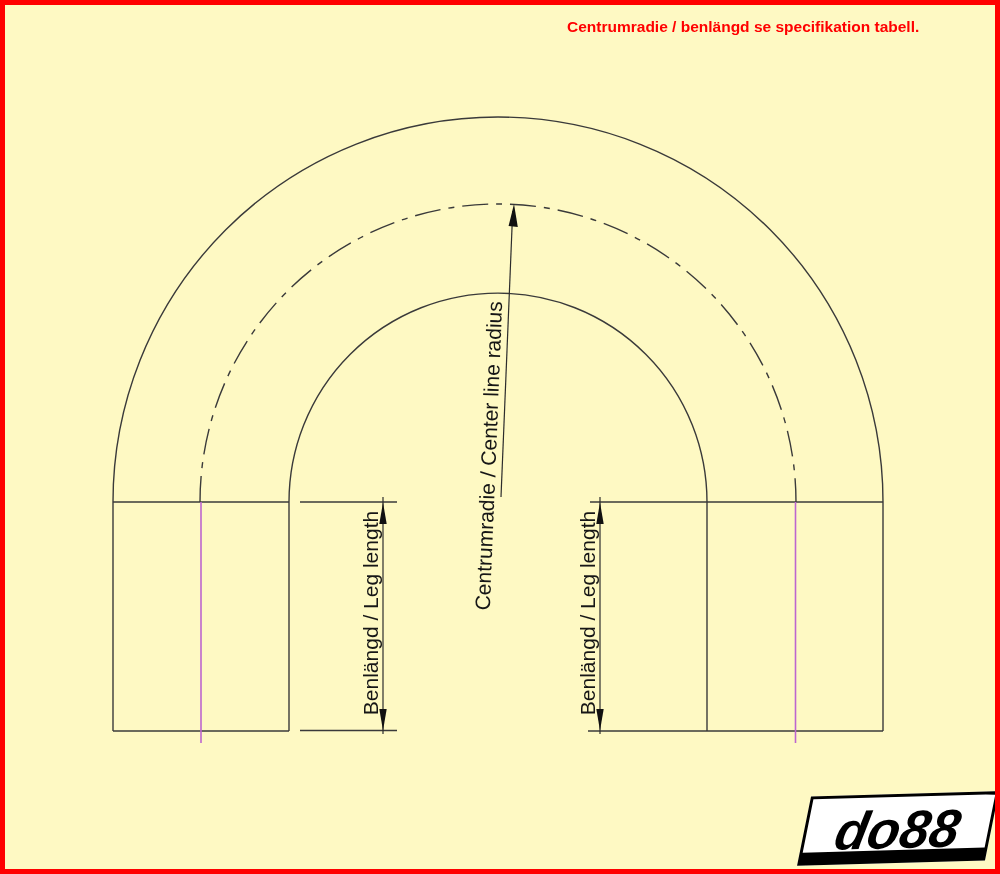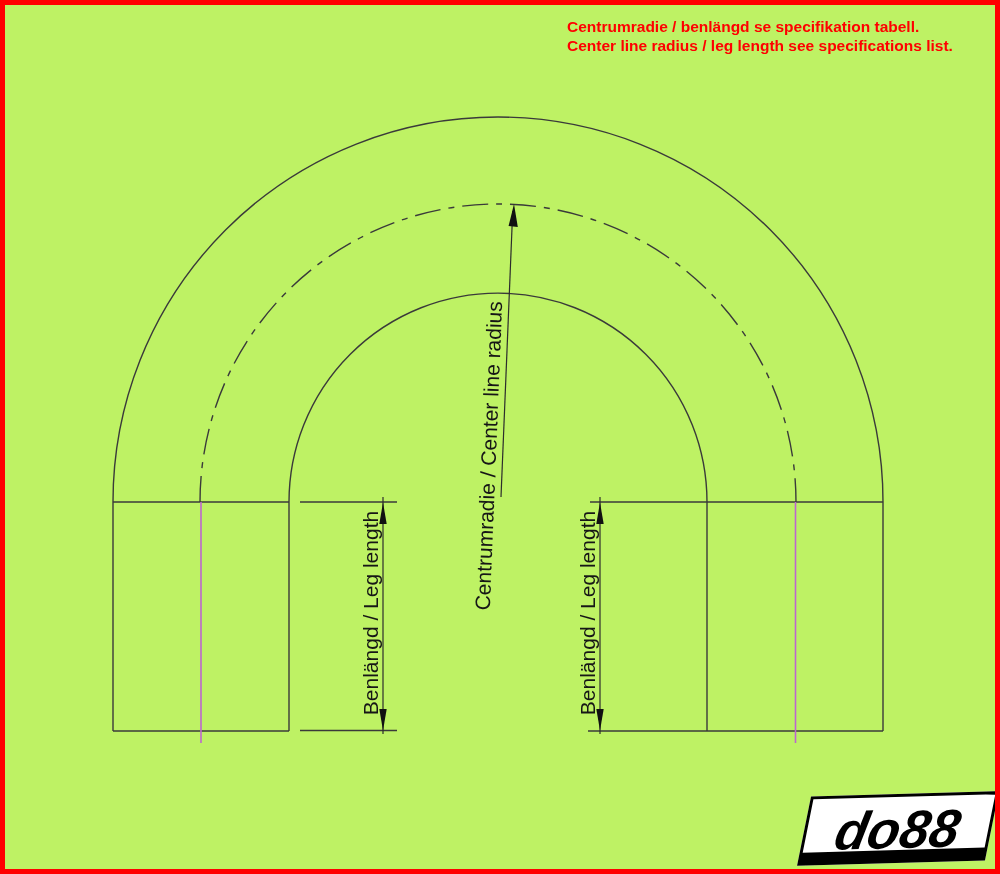--- a/index.html
+++ b/index.html
@@ -1,18 +1,18 @@
 <!DOCTYPE html>
 <html><head>
 <meta charset="utf-8">
 <style>
   html,body{margin:0;padding:0;background:#ffffff;}
   .page{
     position:relative;width:1000px;height:874px;box-sizing:border-box;
-    border:5px solid #ff0000;background:#bef264;overflow:hidden;
+    border:5px solid #ff0000;background:#fef9c3;overflow:hidden;
     font-family:"Liberation Sans",sans-serif;
   }
   .notice{
     position:absolute;left:562px;top:13px;
     color:#ff0000;font-weight:bold;font-size:15.5px;line-height:18.5px;
     white-space:nowrap;
   }
   .drawing{position:absolute;left:0;top:0;}
   .dlabel{
     font-family:"Liberation Sans",sans-serif;
@@ -31,21 +31,20 @@
     letter-spacing:0;color:#000000;margin-bottom:-6px;
   }
 </style>
 </head>
 <body>
 
 <div class="page">
 
   <div class="notice">
     <div>Centrumradie / benlängd se specifikation tabell.</div>
-    <div>Center line radius / leg length see specifications list.</div>
   </div>
 
   <svg class="drawing" width="1000" height="874" viewBox="0 0 1000 874">
 
     <g fill="none" stroke="#3a3a3a" stroke-width="1.4">
       <path d="M 108 497 A 385 385 0 0 1 878 497"></path>
       <path d="M 284 497 A 209 209 0 0 1 702 497"></path>
       <path stroke-dasharray="26 8 6 8" d="M 195 497 A 298 298 0 0 1 791 497"></path>
 
       <path d="M 108 497 V 726"></path>

